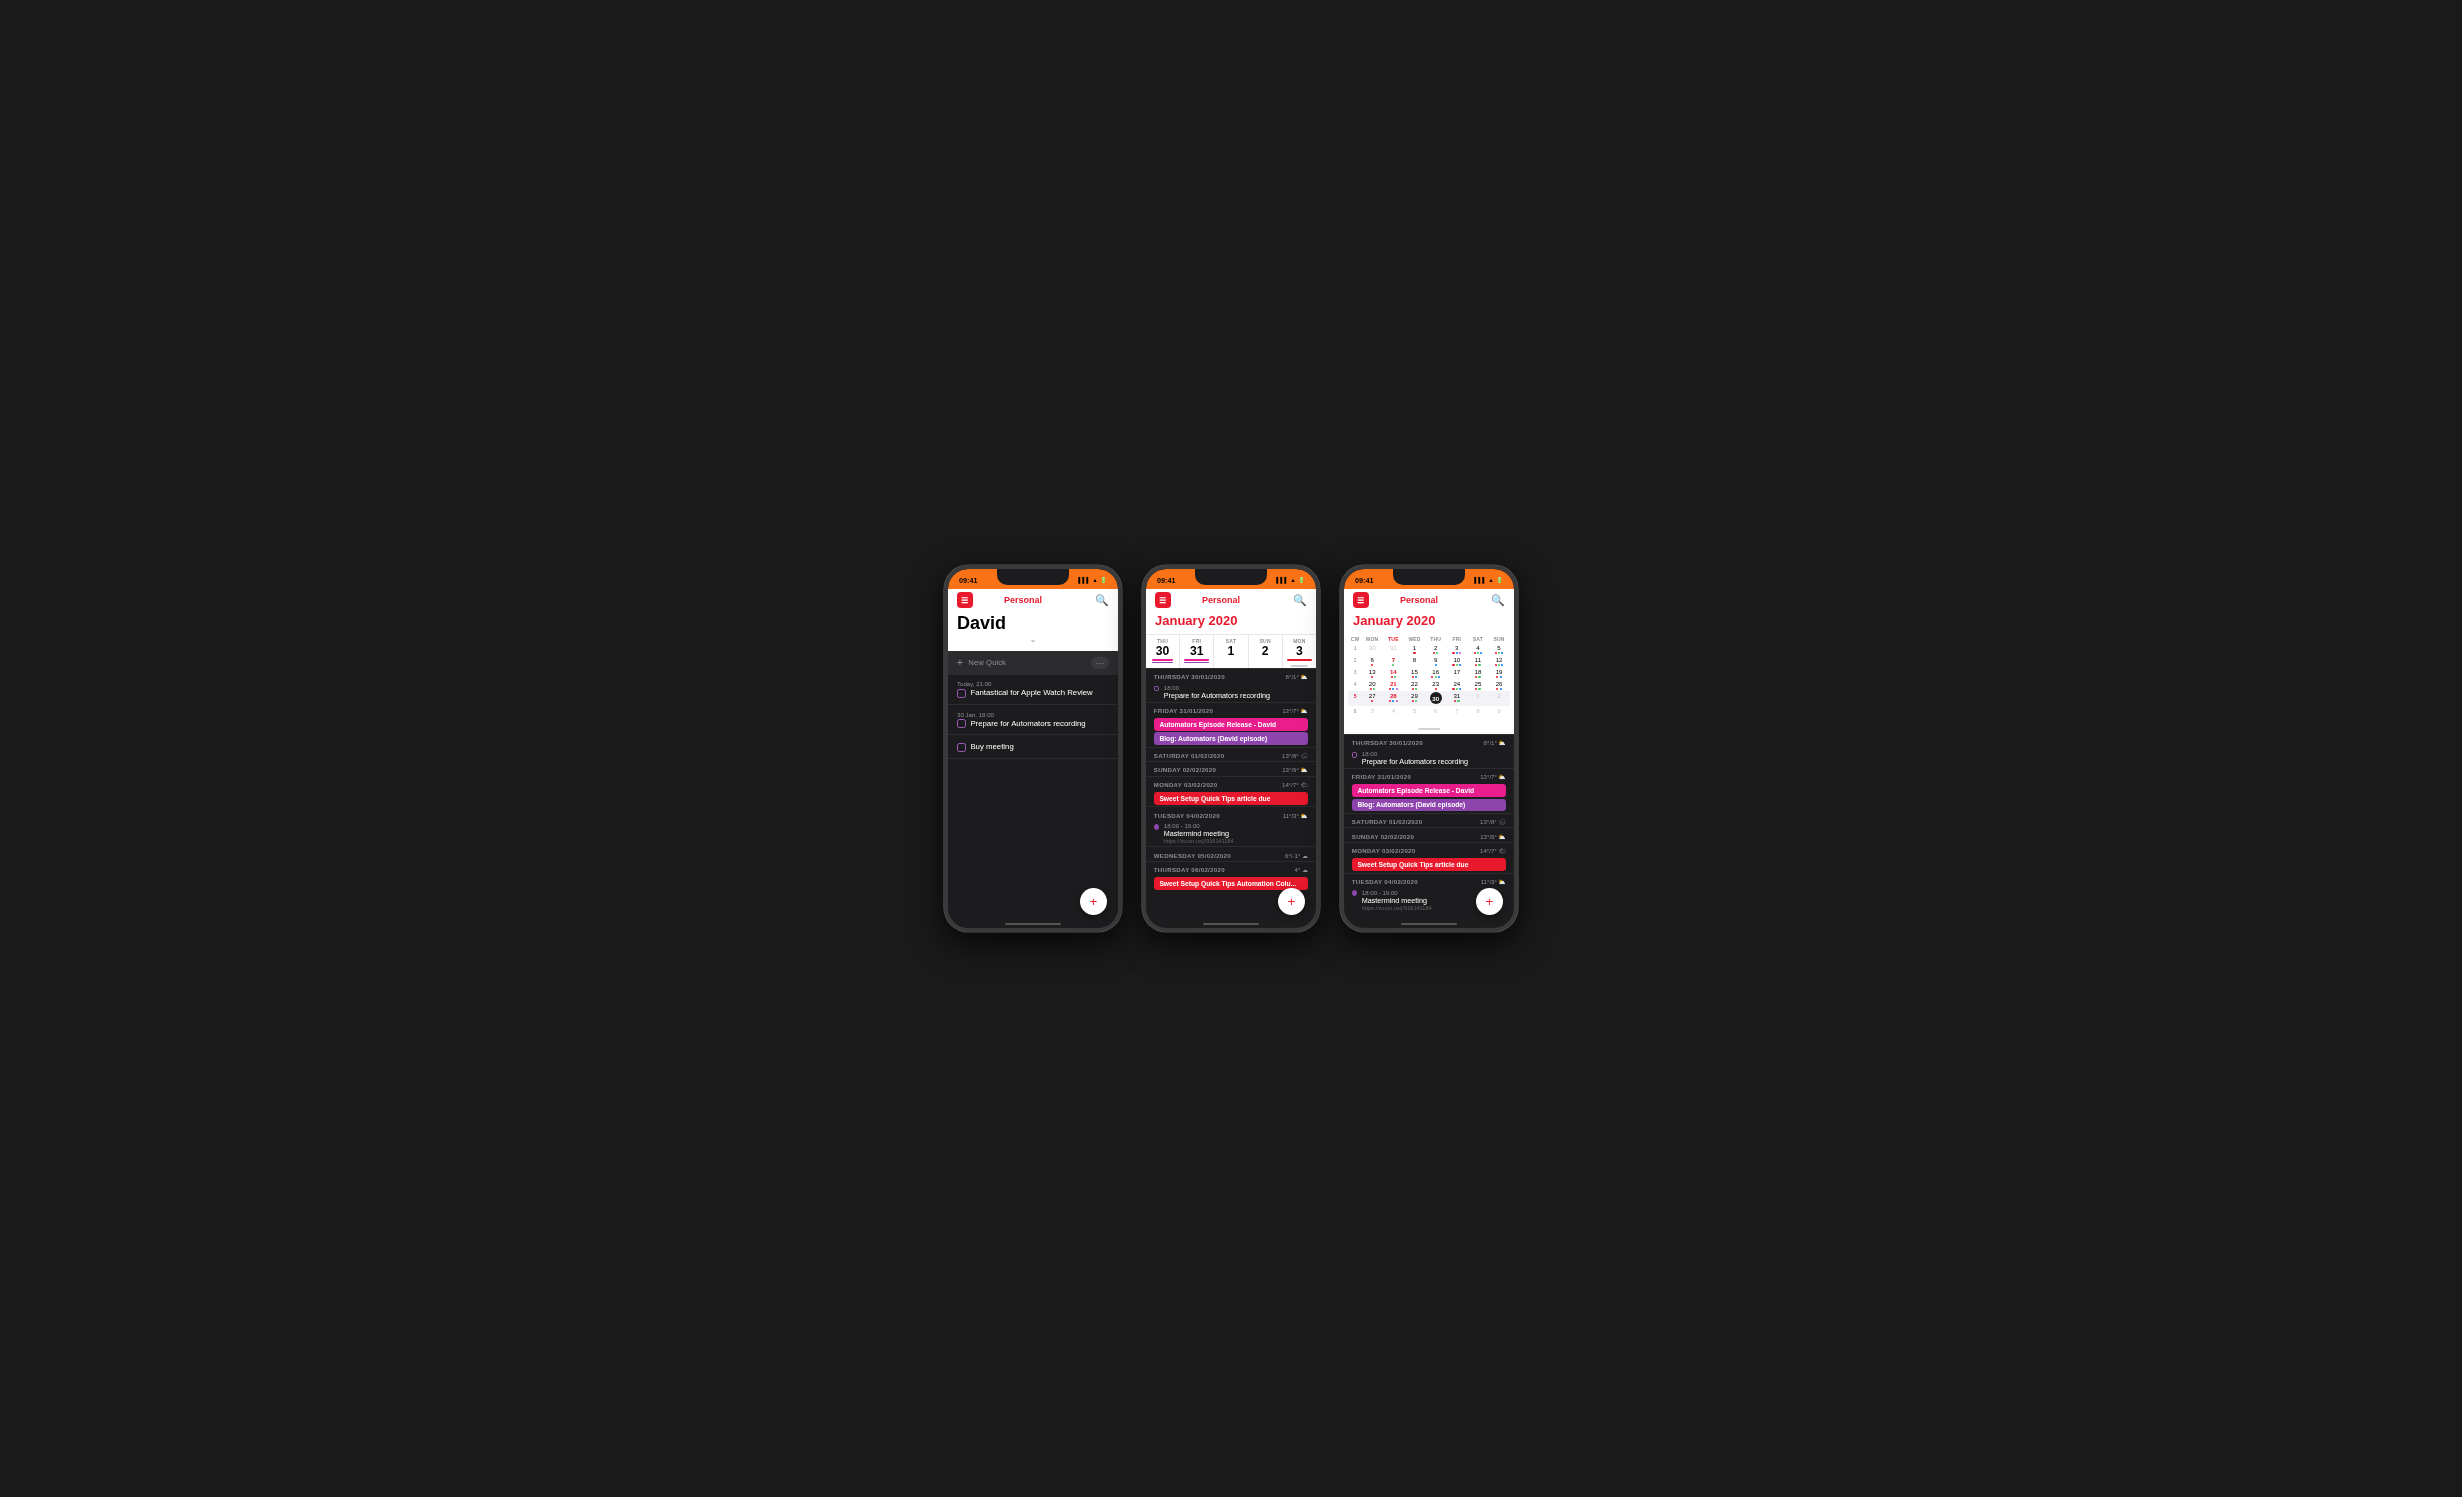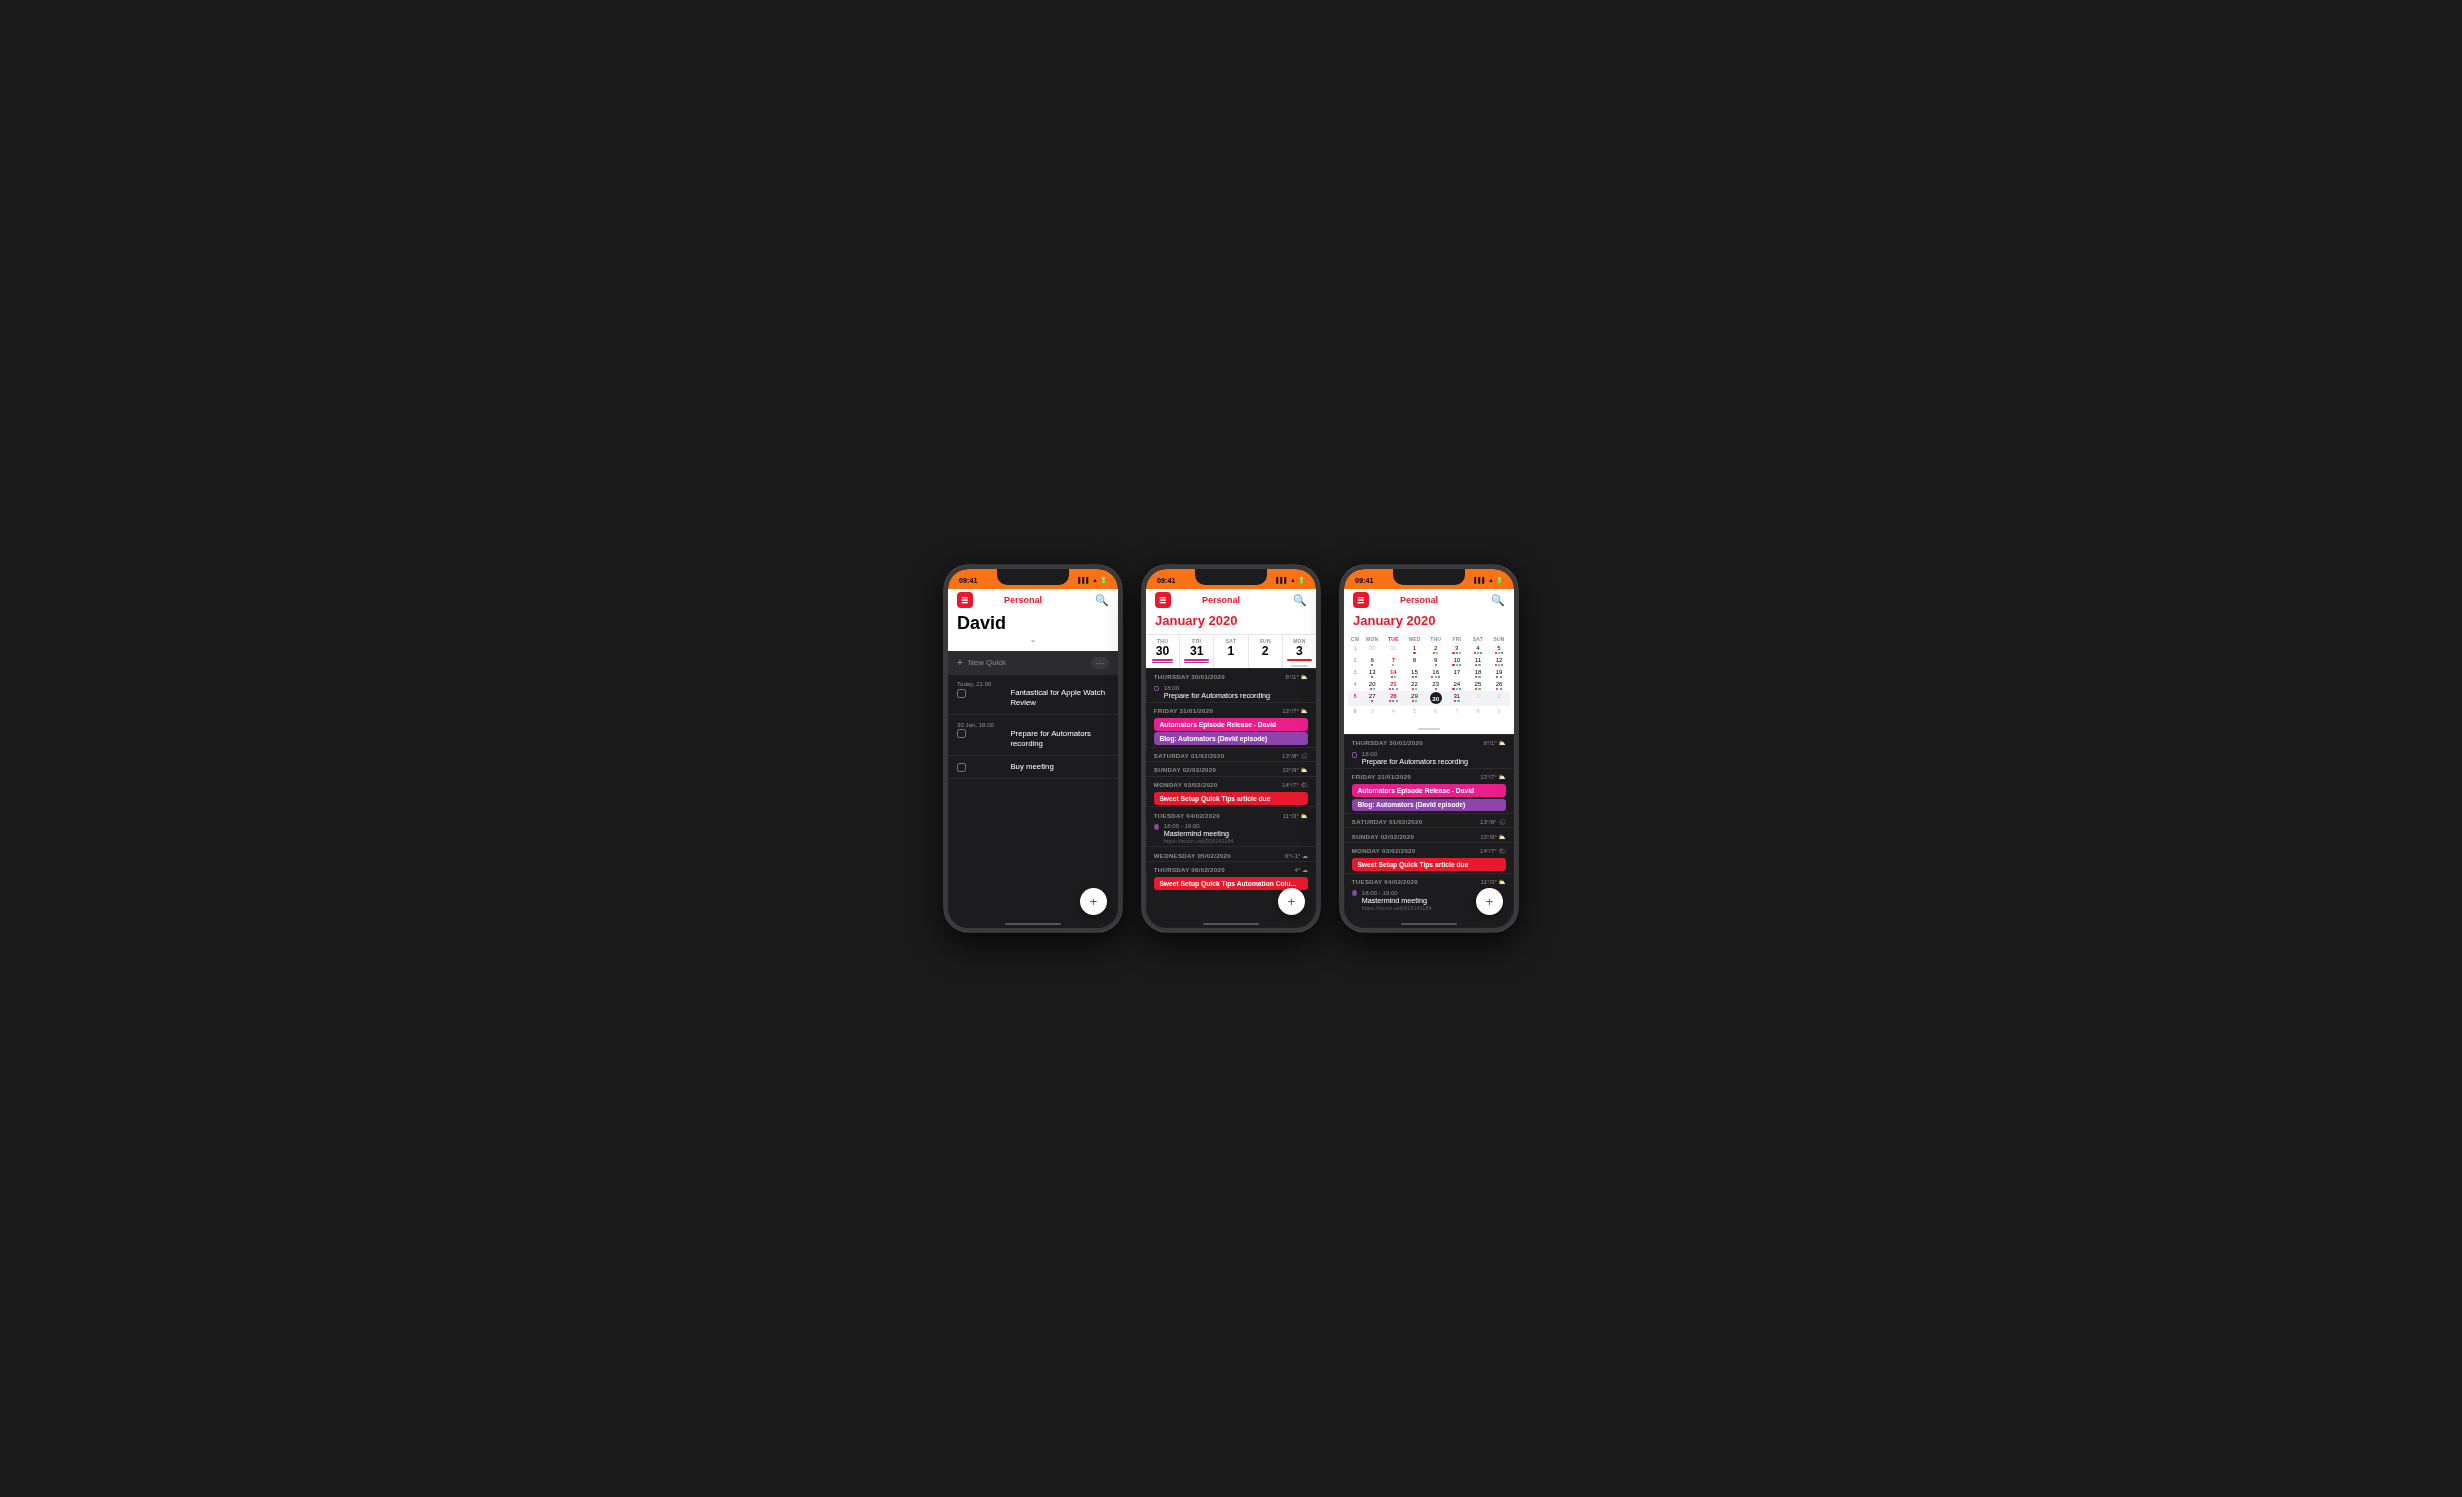--- a/index.html
+++ b/index.html
@@ -106,21 +106,21 @@
     }
     .task-date { color: #8e8e93; font-size: 6.1px; margin-bottom: 1.1px; }
     .task-row { display: flex; align-items: flex-start; gap: 4.4px; }
     .task-checkbox {
       width: 9px; height: 9px;
       border: 1.1px solid #9b59b6;
       border-radius: 2.2px;
       flex-shrink: 0;
       margin-top: 0.6px;
     }
-    .task-name { color: white; font-size: 7.8px; line-height: 1.3; margin-left: 40px; }
+    .task-name { color: white; font-size: 7.8px; line-height: 1.3; }
 
     .fab {
       position: absolute;
       bottom: 13.3px;
       right: 11px;
       width: 27px; height: 27px;
       background: white;
       border-radius: 50%;
       display: flex; align-items: center; justify-content: center;
       font-size: 13.3px;

